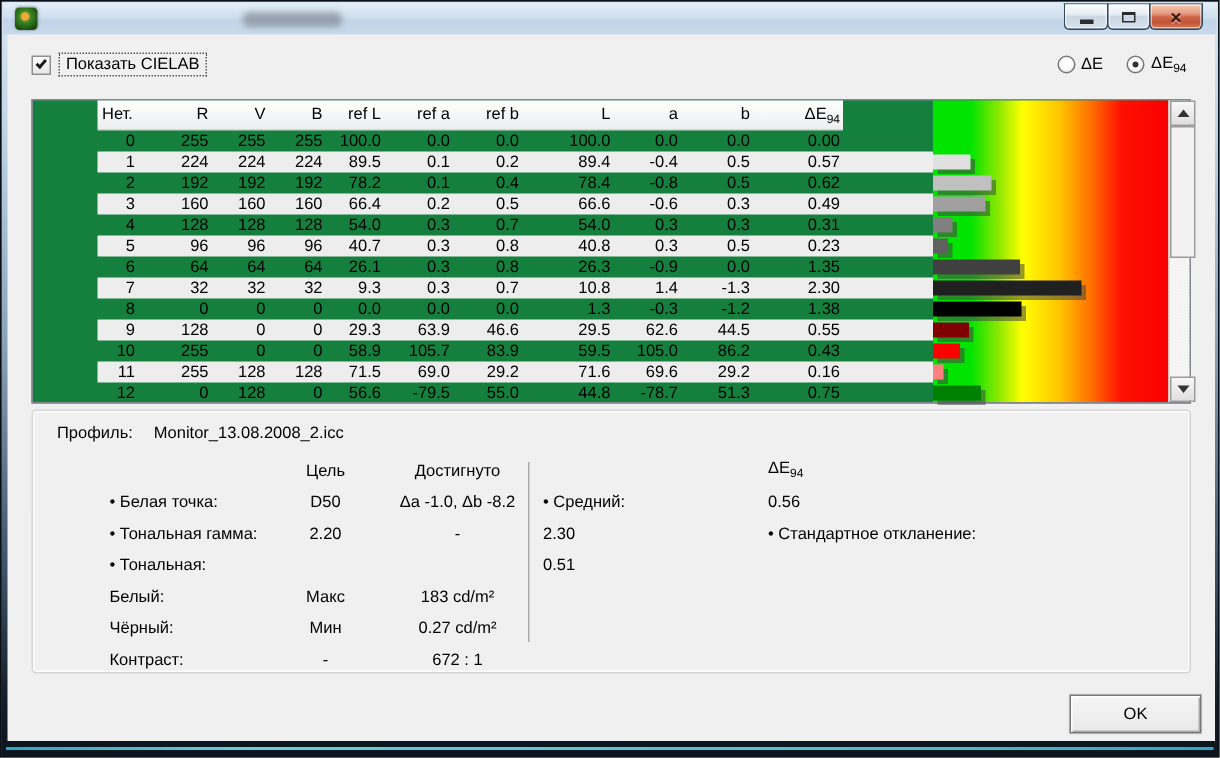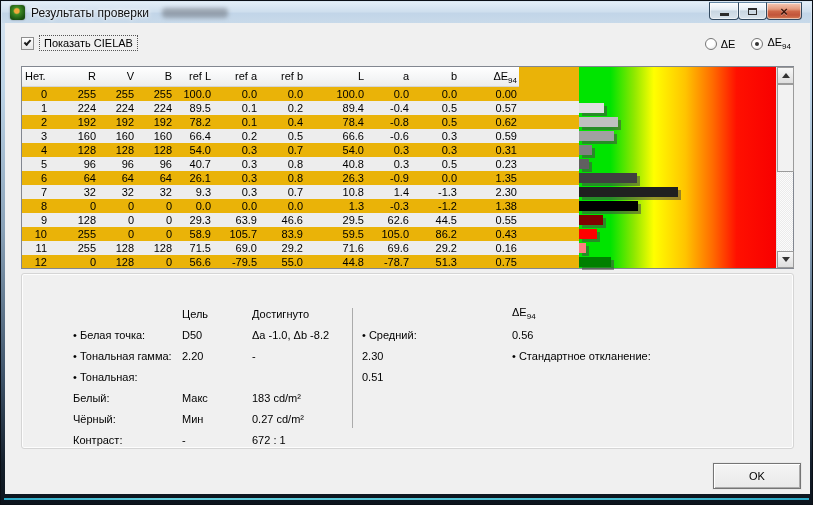--- a/index.html
+++ b/index.html
@@ -42,21 +42,21 @@
     border-left:2px solid #1c1c1c; border-bottom:2px solid #1c1c1c; transform:rotate(-48deg); }
   .cb-label { border:1px dotted #555; padding:1px 4px; }
   .radio-row { position:absolute; top:13px; right:19px; display:flex; align-items:center; gap:6px; }
   .radio { width:12px; height:12px; border:1px solid #777; border-radius:50%;
     background:radial-gradient(circle at 40% 35%, #fff 0 45%, #ddd 100%); position:relative; margin-right:4px; }
   .radio.sel::after { content:""; position:absolute; left:3px; top:3px; width:4px; height:4px; border-radius:50%; background:#333; }
   .radio-item { display:flex; align-items:center; margin-left:10px; }
   sub { font-size:8px; }
   
   .listview { position:absolute; left:16px; top:43px; width:773px; height:203px;
-    border:1px solid #828790; background:#eab308; display:flex; }
+    border:1px solid #828790; background:#15803d; display:flex;padding-left:43px; }
   .cols { width:557px; }
   .hdr { display:grid; grid-template-columns:27px 49px 38px 38px 39px 46px 46px 61px 45px 48px 60px;
     width:497px; height:20px; line-height:19px;
     background:linear-gradient(180deg,#ffffff,#f4f5f6 60%,#eceded); border-bottom:1px solid #d5d5d5; }
   .hdr .hc { text-align:right; padding-right:2px; white-space:nowrap; }
   .hdr .hc.c0 { text-align:left; padding-left:3px; }
   .row { display:grid; grid-template-columns:27px 49px 38px 38px 39px 46px 46px 61px 45px 48px 60px;
     width:557px; height:14px; line-height:14px; }
   .row.odd { background:#ededed; }
   .row .cell { text-align:right; padding-right:2px; white-space:nowrap; }
@@ -77,39 +77,38 @@
   .arrow.a-down { border-top:5px solid #333; }
   .sb-thumb { position:absolute; left:0; top:17px; width:17px; height:88px; border:1px solid #9b9b9b; background:#f2f2f2; }
   
   .groupbox { position:absolute; left:16px; top:250px; width:773px; height:176px;
     border:1px solid #d5d5d5; border-radius:3px; box-shadow:inset 0 0 0 1px #fdfdfd; }
   .profile-line { position:absolute; left:16px; top:9px; }
   .profile-line .fname { margin-left:14px; }
   .sum-left { position:absolute; left:51px; top:29px; display:grid;
     grid-template-columns:109px 70px 106px; grid-auto-rows:21px; align-items:center; }
   .sum-left .lab { text-align:left; white-space:nowrap; }
-  .sum-left .mid, .sum-left .ach { text-align:left; white-space:nowrap; }
+  .sum-left .mid, .sum-left .ach { text-align:center; white-space:nowrap; }
   .vsep { position:absolute; left:330px; top:34px; width:1px; height:120px; background:#ababab; }
   .sum-right { position:absolute; left:340px; top:29px; display:grid;
     grid-template-columns:150px 80px; grid-auto-rows:21px; align-items:center; }
   .sum-right .lab { text-align:left; white-space:nowrap; }
   .sum-right .val { text-align:left; white-space:nowrap; }
   
   .ok-btn { position:absolute; left:708px; top:440px; width:88px; height:26px;
     font-family:"Liberation Sans",sans-serif; font-size:11px; color:#000;
     border:1px solid #757575; background:linear-gradient(180deg,#f5f5f5,#e9e9e9);
     box-shadow:inset 1px 1px 0 #ffffff, inset -1px -1px 0 #ababab, 0 0 0 1px #e8e8e8; }
 </style>
 </head>
 <body>
 
 <div class="window">
   <div class="titlebar">
     <div class="app-icon"></div>
-    <div class="title">Результаты проверки</div>
     <div class="blur-blob"></div>
     <div class="caps">
       <div class="cap cap-min">
           <span class="g-min"></span>
         </div>
       <div class="cap cap-max">
           <span class="g-max"></span>
         </div>
       <div class="cap cap-close">
           <span class="g-close">×</span>
@@ -196,21 +195,21 @@
               <div class="cell">3</div>
               <div class="cell">160</div>
               <div class="cell">160</div>
               <div class="cell">160</div>
               <div class="cell">66.4</div>
               <div class="cell">0.2</div>
               <div class="cell">0.5</div>
               <div class="cell">66.6</div>
               <div class="cell">-0.6</div>
               <div class="cell">0.3</div>
-              <div class="cell">0.59</div>
+              <div class="cell">0.49</div>
             </div>
             <div class="row">
               <div class="cell">4</div>
               <div class="cell">128</div>
               <div class="cell">128</div>
               <div class="cell">128</div>
               <div class="cell">54.0</div>
               <div class="cell">0.3</div>
               <div class="cell">0.7</div>
               <div class="cell">54.0</div>
@@ -343,20 +342,23 @@
             <span class="arrow a-up"></span>
           </div>
         <div class="sb-thumb"></div>
         <div class="sb-btn down">
             <span class="arrow a-down"></span>
           </div>
       </div>
     </div>
 
     <div class="groupbox">
+      <div class="profile-line">
+        <span>Профиль:</span><span class="fname">Monitor_13.08.2008_2.icc</span>
+      </div>
       <div class="sum-left" id="sumLeft">
           <div class="lab"></div>
           <div class="mid">Цель</div>
           <div class="ach">Достигнуто</div>
           <div class="lab">• Белая точка:</div>
           <div class="mid">D50</div>
           <div class="ach">Δa -1.0, Δb -8.2</div>
           <div class="lab">• Тональная гамма:</div>
           <div class="mid">2.20</div>
           <div class="ach">-</div>

